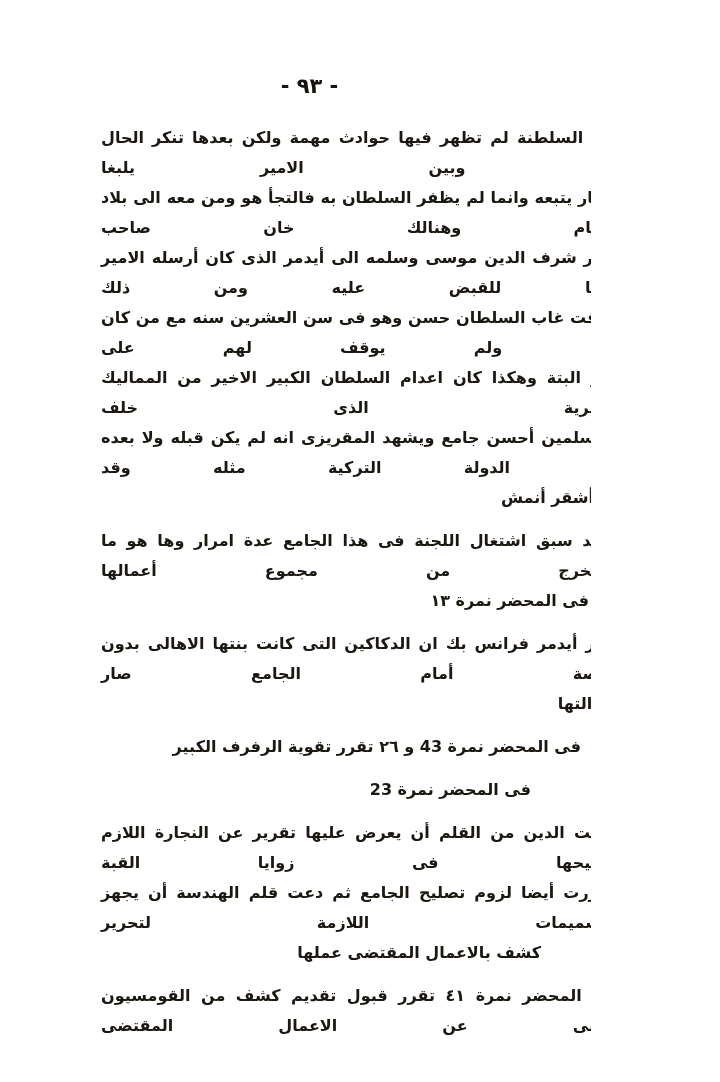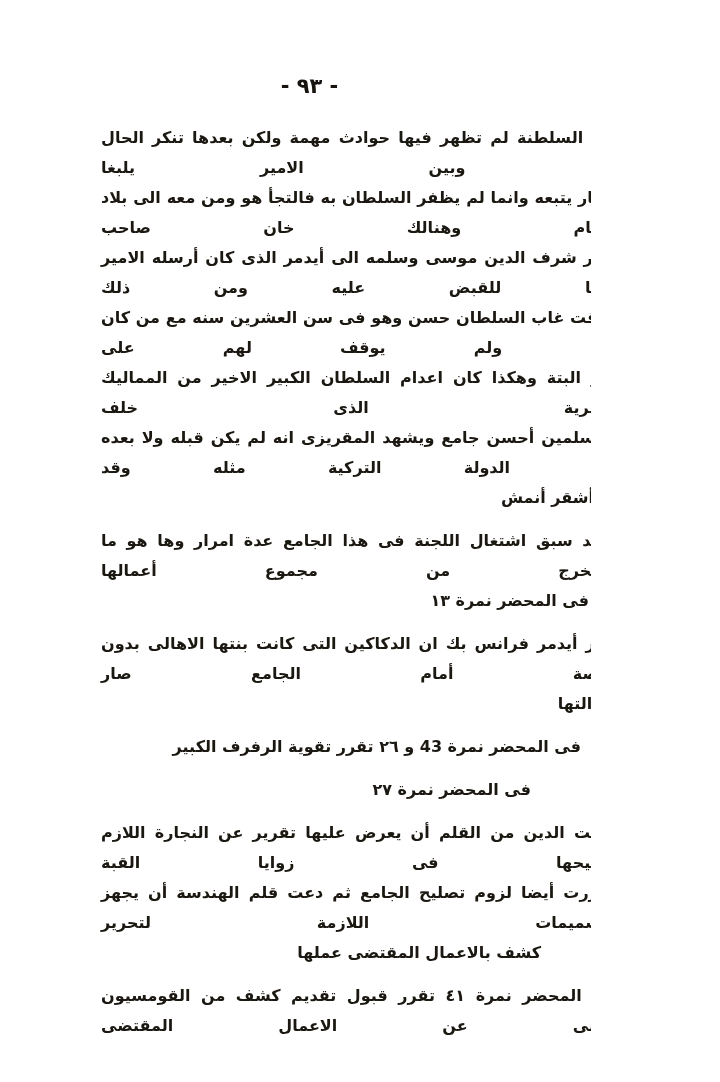--- a/index.html
+++ b/index.html
@@ -78,21 +78,21 @@
         <div class="line short" style="padding-right: 30px;">فى المحضر نمرة ١٣</div>
       </div>
       <div class="para">
         <div class="line">أخبر أيدمر فرانس بك ان الدكاكين التى كانت بنتها الاهالى بدون رخصة أمام الجامع صار</div>
         <div class="line short" style="padding-right: 12px;">ازالتها</div>
       </div>
       <div class="para">
         <div class="line short" style="padding-right: 38px;">فى المحضر نمرة 43 و ٢٦ تقرر تقوية الرفرف الكبير</div>
       </div>
       <div class="para">
-        <div class="line short" style="padding-right: 88px;">فى المحضر نمرة ٢٧</div>
+        <div class="line short" style="padding-right: 88px;">فى المحضر نمرة 23</div>
       </div>
       <div class="para">
         <div class="line">طلبت الدين من القلم أن يعرض عليها تقرير عن النجارة اللازم تصليحها فى زوايا القبة</div>
         <div class="line">وقررت أيضا لزوم تصليح الجامع ثم دعت قلم الهندسة أن يجهز التصميمات اللازمة لتحرير</div>
         <div class="line short" style="padding-right: 78px;">كشف بالاعمال المقتضى عملها</div>
       </div>
       <div class="para">
         <div class="line">فى المحضر نمرة ٤١ تقرر قبول تقديم كشف من القومسيون الثانى عن الاعمال المقتضى</div>
       </div>
     </div>

